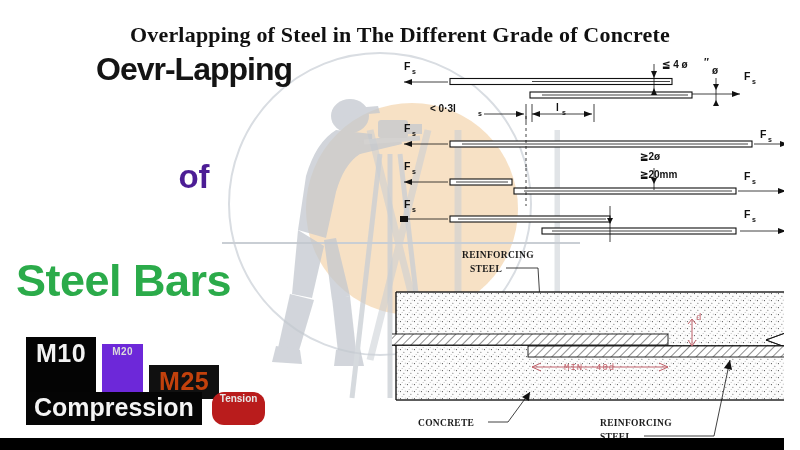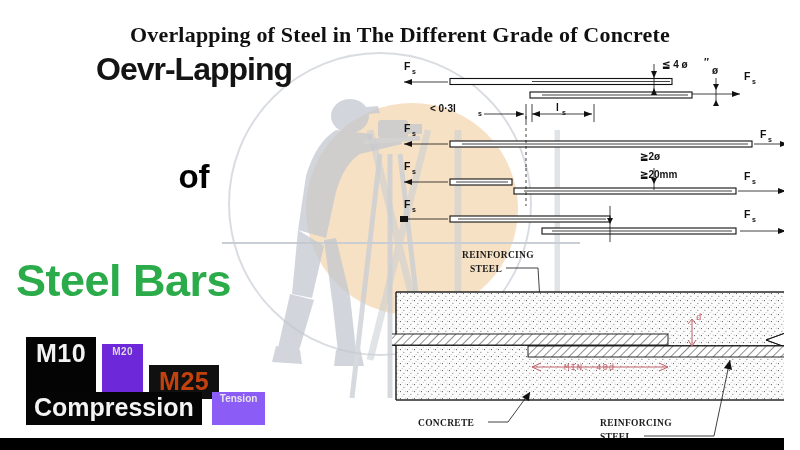--- a/index.html
+++ b/index.html
@@ -18,36 +18,36 @@
   #wm-letters{left:330px;top:120px;width:230px;height:250px;opacity:.55;}
 
   
   #title{position:absolute;left:0;top:22px;width:800px;text-align:center;
          font-family:"Liberation Serif", serif;font-weight:700;font-size:22px;
          letter-spacing:.2px;color:#111;}
   #h-overlap{position:absolute;left:16px;top:53px;width:356px;text-align:center;
              font-size:32px;font-weight:700;color:#141414;letter-spacing:-1px;
              line-height:1;}
   #h-of{position:absolute;left:16px;top:160px;width:356px;text-align:center;
-        font-size:33px;font-weight:700;color:#000000;line-height:1;}
+        font-size:33px;font-weight:700;color:#4c1d95;line-height:1;}
   #h-steel{position:absolute;left:16px;top:258px;width:356px;text-align:left;
            font-size:45px;font-weight:700;color:#2bab4a;letter-spacing:-.5px;
            line-height:1;}
 
   
   #grades{position:absolute;left:26px;top:337px;display:flex;gap:6px;}
   .grade{background:#040404;color:#f2f2f2;font-size:25px;font-weight:700;
          padding:2px 10px 4px 10px;line-height:1.12;letter-spacing:.5px;}
   .grade.dim{background:#6d28d9;color:#dcdcdc;margin-top:7px;}
   .grade.dim2{background:#101010;color:#c2410c;margin-top:28px;}
 
   #modes{position:absolute;left:26px;top:392px;display:flex;gap:10px;}
   .mode{background:#050505;color:#f4f4f4;font-size:25px;font-weight:700;
         padding:1px 8px 4px 8px;line-height:1.12;}
-  .mode.dim{background:#8b5cf6;color:#e8e8e8;}
+  .mode.dim{background:#b91c1c;color:#e8e8e8;border-radius:12px;}
 
   
   #bottombar{position:absolute;left:0;top:438px;width:800px;height:12px;background:#000;}
 
   
   #dia-top{position:absolute;left:392px;top:56px;width:404px;height:186px;}
   #dia-bot{position:absolute;left:392px;top:236px;width:404px;height:204px;}
   svg{display:block;}
   .bar-out{fill:#ffffff;stroke:#111;stroke-width:1.1;}
   .thin{stroke:#111;stroke-width:.8;fill:none;}

